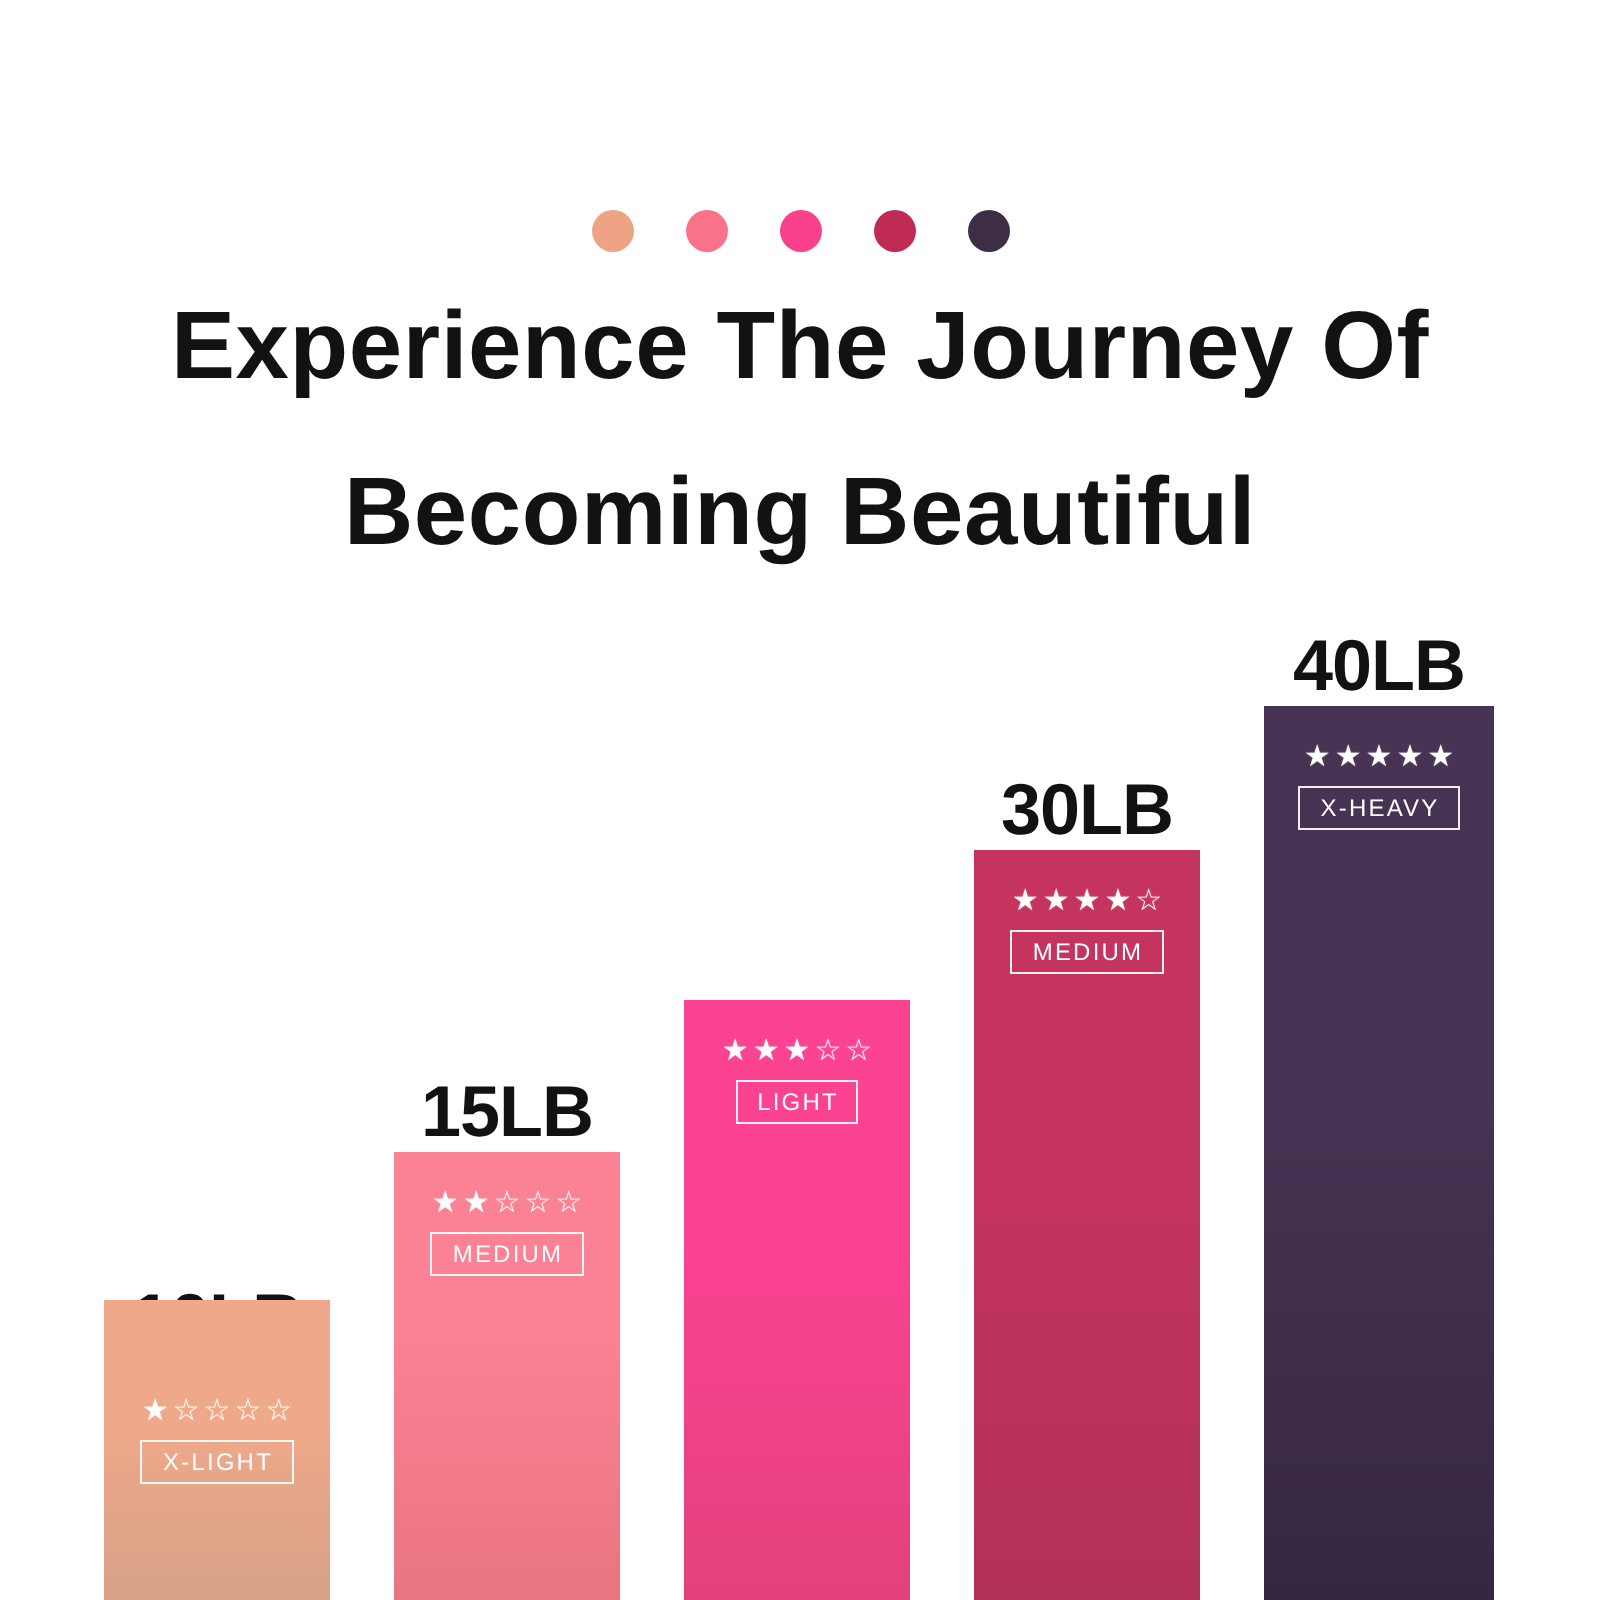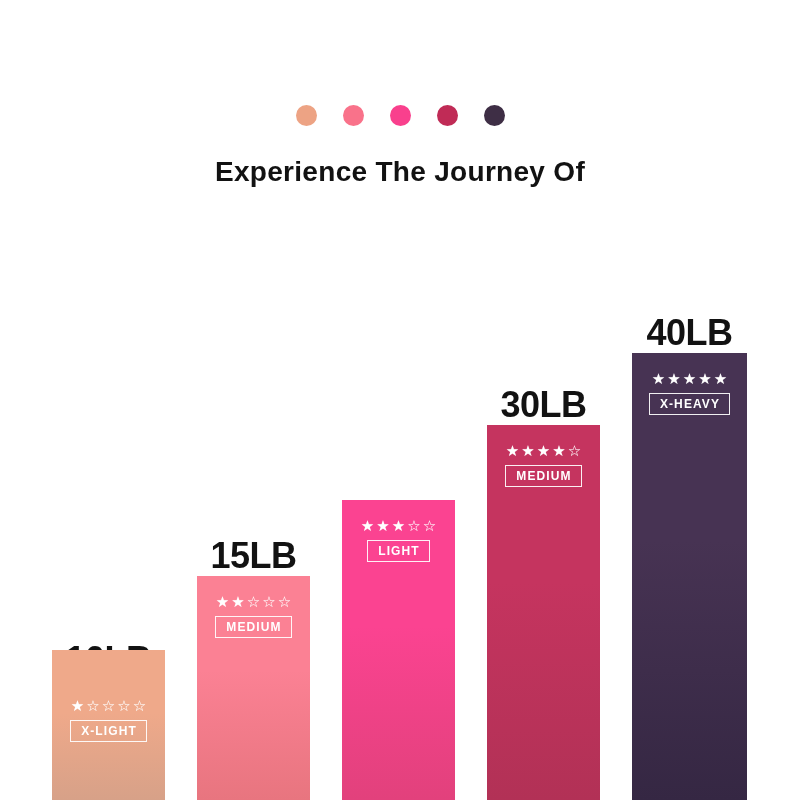--- a/index.html
+++ b/index.html
@@ -33,25 +33,25 @@
   }
   .dot {
     width: 21px;
     height: 21px;
     border-radius: 50%;
   }
 
   
   .heading {
     position: absolute;
-    top: 148px;
+    top: 133px;
     left: 0;
     width: 800px;
     text-align: center;
-    font-size: 28px;
+    font-size: 48px;
     font-weight: bold;
     color: #121212;
     line-height: 1.72;
     letter-spacing: 0.3px;
   }
   .heading-line {
     display: block;
   }
 
   
@@ -111,38 +111,39 @@
     text-shadow: 0 0 1px rgba(255,255,255,0.35);
   }
 
   .level-label {
     border: 1.5px solid rgba(255,255,255,0.92);
     color: #ffffff;
     font-size: 12px;
     letter-spacing: 1.1px;
     padding: 3px 9px 3px 10px;
     white-space: nowrap;
-    font-weight: bold;
+    font-weight: normal;
   }
 </style>
 </head>
 <body>
 
 <div id="infographic">
 
   <div class="dot-row">
       <div class="dot" style="background: rgb(237, 163, 132);"></div>
       <div class="dot" style="background: rgb(249, 114, 138);"></div>
       <div class="dot" style="background: rgb(249, 64, 141);"></div>
       <div class="dot" style="background: rgb(192, 43, 86);"></div>
       <div class="dot" style="background: rgb(62, 46, 69);"></div>
     </div>
 
   <div class="heading">
     <span class="heading-line">Experience The Journey Of</span>
+    <span class="heading-line">Becoming Beautiful</span>
   </div>
 
   <div class="chart">
       <div class="bar-group" style="left: 52px; width: 113px; height: 120px;">
         <div class="bar-caption" style="top: -64px;">10LB</div>
         <div class="bar" style="height: 150px; background: linear-gradient(rgb(239, 169, 138) 0%, rgb(239, 169, 138) 42%, rgb(215, 161, 136) 100%);"></div>
         <div class="bar-badge" style="top: 18px;">
           <div class="stars">
             <span class="star">★</span>
             <span class="star">☆</span>

